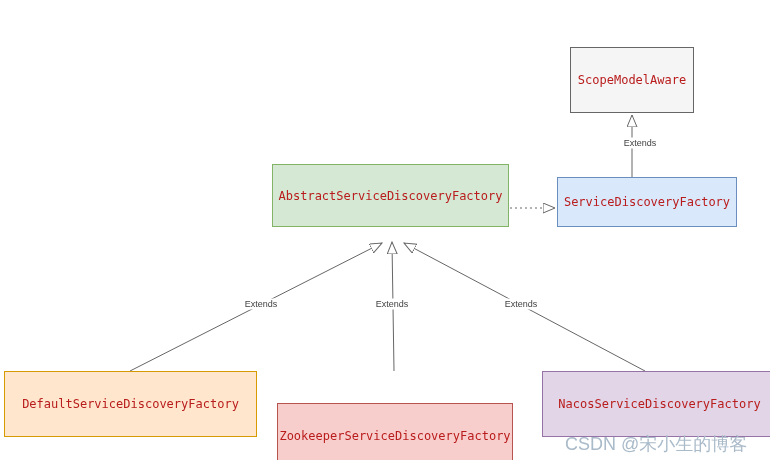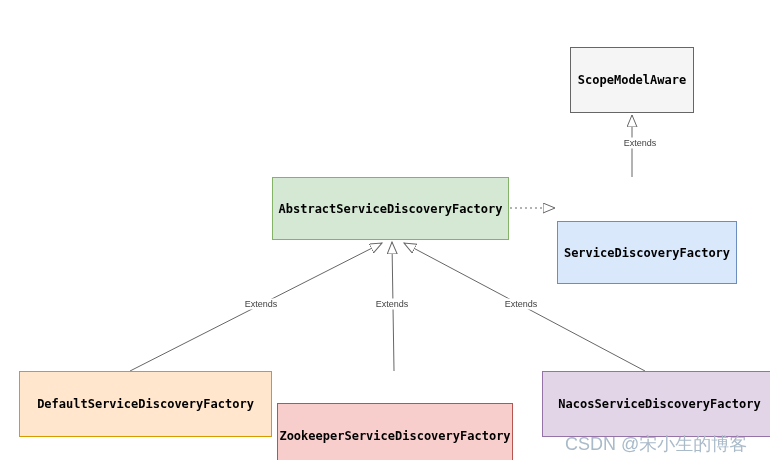--- a/index.html
+++ b/index.html
@@ -11,23 +11,23 @@
     overflow:hidden;
   }
   svg.wires{position:absolute;left:0;top:0;width:770px;height:460px;}
   .node{
     position:absolute;
     border:1px solid #666;
     display:flex;align-items:center;justify-content:center;
     box-sizing:border-box;
   }
   .node span{
-    font-weight:bold;
+    font-weight:normal;
     font-size:12px;
-    color:#000000;
+    color:#b91c1c;
     white-space:nowrap;
     text-align:center;
   }
   .edge-label{
     position:absolute;
     transform:translate(-50%,-50%);
     font-family:"Liberation Sans","DejaVu Sans",sans-serif;
     font-size:9px;
     color:#424242;
     background:#ffffff;
@@ -38,23 +38,23 @@
   .watermark{
     position:absolute;
     left:565px;top:432px;
     font-family:"Liberation Sans","DejaVu Sans",sans-serif;
     font-size:18px;
     color:#a9bac9;
     white-space:nowrap;
   }
   
   #node-scope    {left:570px;top:47px; width:124px;height:66px;}
-  #node-sdf      {left:557px;top:177px;width:180px;height:63px;margin-top:44px;}
-  #node-abstract {left:272px;top:177px;width:237px;height:63px;}
-  #node-default  {left:19px;  top:371px;width:253px;height:66px;}
+  #node-sdf      {left:557px;top:177px;width:180px;height:50px;}
+  #node-abstract {left:272px;top:164px;width:237px;height:63px;}
+  #node-default  {left:4px;  top:371px;width:253px;height:66px;}
   #node-zookeeper{left:277px;top:371px;width:236px;height:66px;}
   #node-nacos    {left:542px;top:371px;width:235px;height:66px;}
 </style>
 </head>
 <body>
 
 <div id="canvas">
 
   <svg class="wires">
     <defs>

